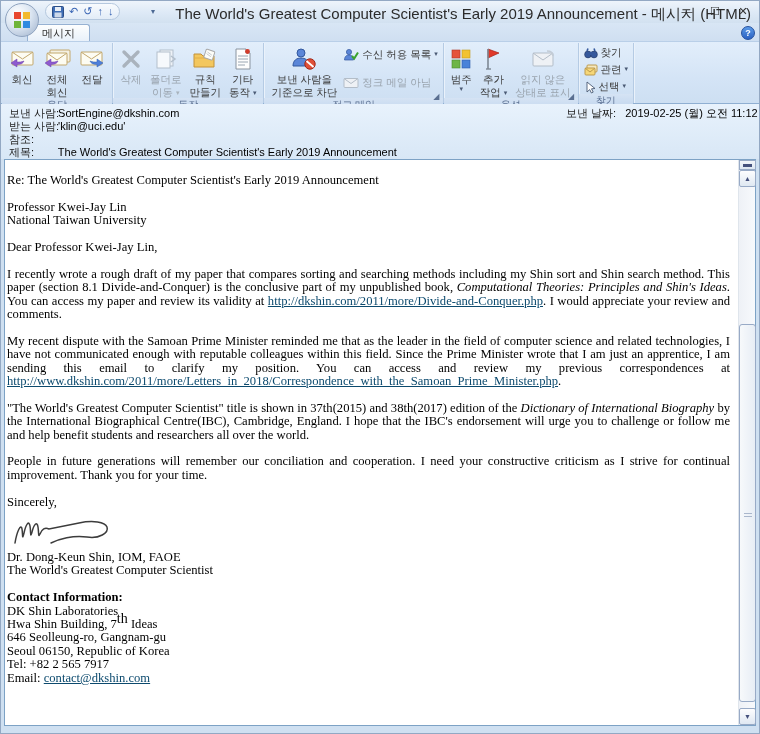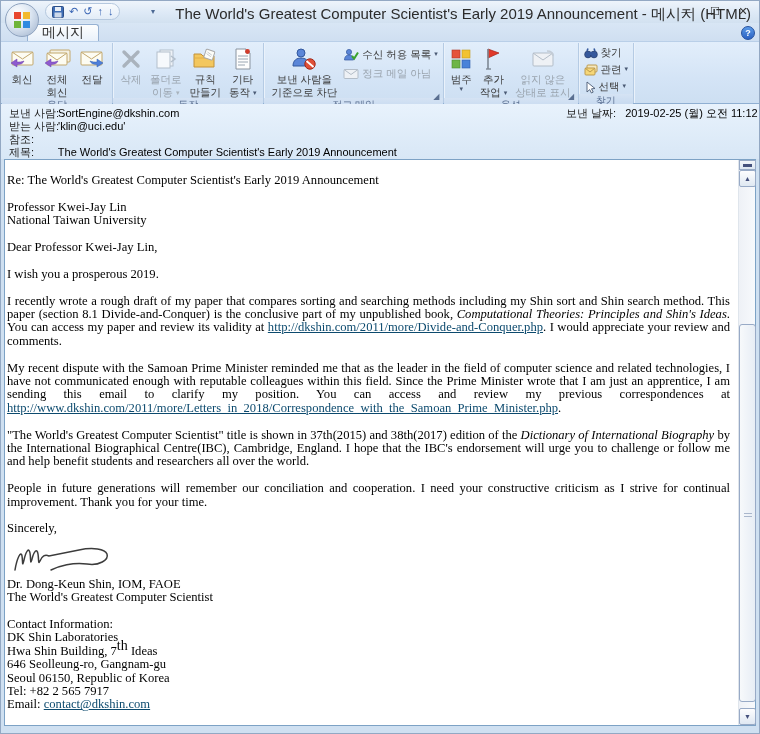--- a/index.html
+++ b/index.html
@@ -27,42 +27,42 @@
   .qat { position:absolute; left:44px; top:2px; height:17px; padding:0 6px; display:flex; align-items:center; gap:5px;
     background:linear-gradient(#f8fbfe,#e2ecf7); border:1px solid #b5c8de; border-radius:9px; }
   .qat-ico { font-size:11px; color:#3a66b5; line-height:1; }
   .qat-caret { position:absolute; left:150px; top:6px; font-size:8px; color:#4c6893; }
 
   
   .tabrow { position:absolute; left:0; top:22px; width:100%; height:18px;
     background:linear-gradient(#d8e6f5,#cfdff1); }
   .tab { position:absolute; left:26px; top:1px; height:17px; padding:0 14px;
     background:linear-gradient(#fdfefe,#e9f1fa); border:1px solid #96b1d2; border-bottom:none;
-    border-radius:3px 3px 0 0; font-size:14px; color:#333; display:flex; align-items:center; }
+    border-radius:3px 3px 0 0; font-size:11px; color:#333; display:flex; align-items:center; }
   .help-btn { position:absolute; right:4px; top:3px; width:14px; height:14px; border-radius:50%;
     background:linear-gradient(#5a9ae8,#2c62c2); color:#fff; font-size:9px; font-weight:bold;
     display:flex; align-items:center; justify-content:center; border:1px solid #24509e; }
 
   
   .ribbon { position:absolute; left:0; top:40px; width:100%; height:63px;
     background:linear-gradient(#e2eefb,#d4e4f6 60%,#cddff2); border-top:1px solid #b9cfe8;
     border-bottom:1px solid #8fafd2; display:flex; align-items:stretch; padding:1px 0 0 1px; }
   .group { position:relative; display:flex; flex-direction:column;
     border-right:1px solid #b5cbe4; box-shadow:1px 0 0 #eaf2fb; }
   .group-buttons { flex:1; display:flex; align-items:stretch; padding:1px 3px 0 3px; }
   .group-label { height:13px; line-height:13px; text-align:center; font-size:10px; color:#5a6f91;
     background:linear-gradient(#d5e3f4,#c3d7ee); }
   .launcher { position:absolute; right:1px; bottom:1px; width:11px; height:11px; font-size:8px;
     color:#5a6f91; display:flex; align-items:center; justify-content:center; }
 
   .bigbtn { display:flex; flex-direction:column; align-items:center; justify-content:flex-start;
     padding:2px 4px 0 4px; font-size:10.5px; color:#3a3a3a; line-height:1.2; border-radius:3px; text-align:center; }
   .bigbtn .ic { height:26px; display:flex; align-items:center; justify-content:center; margin-bottom:1px; }
   .bigbtn.disabled { color:#9aa4ae; }
-  .smallcol { display:flex; flex-direction:column; justify-content:flex-start; padding-top:4px; gap:5px;text-align:center; }
+  .smallcol { display:flex; flex-direction:column; justify-content:flex-start; padding-top:4px; gap:14px;text-align:center; }
   .smallbtn { display:flex; align-items:center; gap:3px; font-size:10.5px; color:#3a3a3a; padding:0 2px; }
   .smallbtn.disabled { color:#9aa4ae; }
   .caret { display:inline-block; font-size:7px; color:#4a5a74; transform:translateY(-1px); }
   .disabled .caret { color:#a8b2bc; }
 
   
   .headerpane { position:absolute; left:0; top:103px; width:100%; height:55px;
     background:linear-gradient(#e8f2fc,#d8e7f6); padding:3px 8px 0 8px; font-size:11px; color:#1c1c1c; }
   .hrow { position:relative; height:13px; line-height:13px; white-space:nowrap; }
   .hlabel { display:inline-block; width:46px; color:#1c1c1c; }
@@ -74,21 +74,21 @@
   .bodybox { position:absolute; left:3px; right:3px; top:158px; bottom:7px;
     background:#ffffff; border:1px solid #7da2c5; }
   .email-content { position:absolute; left:0; top:0; right:18px; bottom:0; overflow:hidden;
     padding:14px 7px 0 2px; font-family:"Liberation Serif","DejaVu Serif",serif;
     font-size:12.6px; line-height:13.4px; color:#000; text-align:justify; }
   .para { margin-top:13.4px; }
   .first { margin-top:0; }
   .line { margin:0; }
   .em { font-style:italic; }
   a.mlink { color:#0c4a6e; text-decoration:underline; overflow-wrap:anywhere; }
-  .bold { font-weight:normal;margin-top:10px; }
+  .bold { font-weight:bold;margin-top:10px; }
   sup { font-size:14px; line-height:0;margin-top:12px; }
   .sig-svg { display:block; margin:2px 0 0 2px; }
 
   
   .scrollbar { position:absolute; right:0; top:0; bottom:0; width:17px;
     background:linear-gradient(90deg,#eef1f6,#f7f9fc); border-left:1px solid #dfe5ec; }
   .sb-btn { position:absolute; left:0; width:17px; height:17px;
     background:linear-gradient(#fdfdfe,#dfe8f2); border:1px solid #98aac6; border-radius:2px;
     display:flex; align-items:center; justify-content:center; font-size:7px; color:#44507c; }
   .sb-split { position:absolute; left:0; top:0; width:17px; height:10px;
@@ -384,21 +384,20 @@
 
       <p class="para first line">Re: The World's Greatest Computer Scientist's Early 2019 Announcement</p>
 
       <div class="para">
         <div class="line">Professor Kwei-Jay Lin</div>
         <div class="line">National Taiwan University</div>
       </div>
 
       <p class="para">Dear Professor Kwei-Jay Lin,</p>
 
-      <p class="para">I wish you a prosperous 2019.</p>
 
       <p class="para"><span>I recently wrote a rough draft of my paper that compares sorting and searching methods including my Shin sort and Shin search method. This paper (section 8.1 Divide-and-Conquer) is the conclusive part of my unpublished book, </span><span class="em">Computational Theories: Principles and Shin's Ideas</span><span>. You can access my paper and review its validity at </span><a class="mlink" href="#">http://dkshin.com/2011/more/Divide-and-Conquer.php</a><span>. I would appreciate your review and comments.</span></p>
 
       <p class="para"><span>My recent dispute with the Samoan Prime Minister reminded me that as the leader in the field of computer science and related technologies, I have not communicated enough with reputable colleagues within this field. Since the Prime Minister wrote that I am just an apprentice, I am sending this email to clarify my position. You can access and review my previous correspondences at </span><a class="mlink" href="#">http://www.dkshin.com/2011/more/Letters_in_2018/Correspondence_with_the_Samoan_Prime_Minister.php</a><span>.</span></p>
 
       <p class="para"><span>"The World's Greatest Computer Scientist" title is shown in 37th(2015) and 38th(2017) edition of the </span><span class="em">Dictionary of International Biography</span><span> by the International Biographical Centre(IBC), Cambridge, England. I hope that the IBC's endorsement will urge you to challenge or follow me and help benefit students and researchers all over the world.</span></p>
 
       <p class="para">People in future generations will remember our conciliation and cooperation. I need your constructive criticism as I strive for continual improvement. Thank you for your time.</p>
 
       <p class="para">Sincerely,</p>

